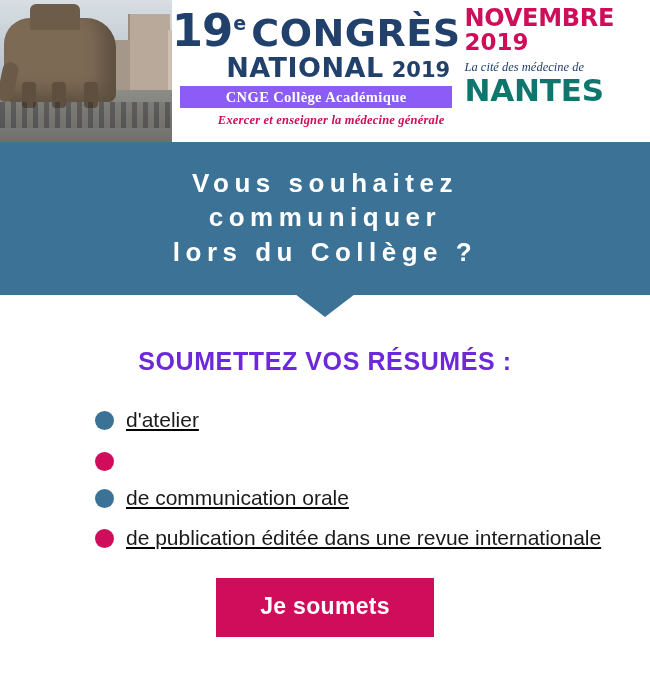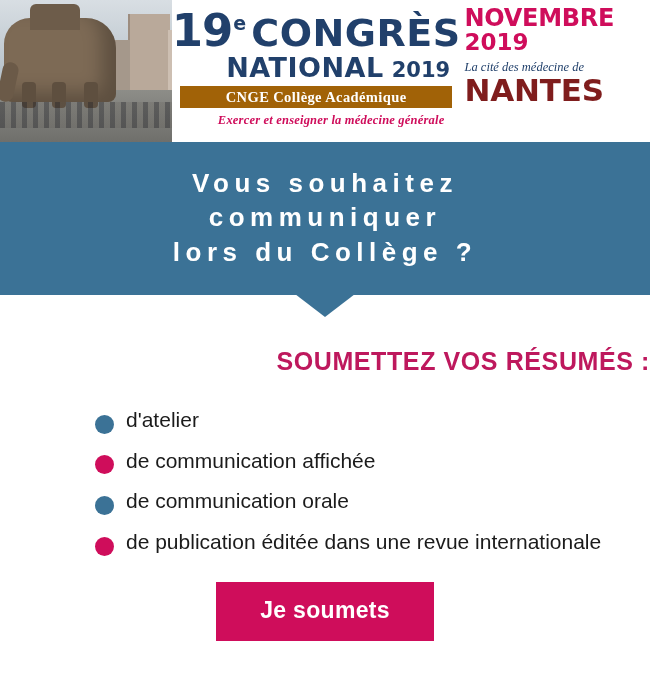--- a/index.html
+++ b/index.html
@@ -172,21 +172,21 @@
   .logo-year {
     font-family: "DejaVu Sans", sans-serif;
     font-weight: bold;
     font-size: 21px;
     color: #21406b;
   }
   .logo-cnge-bar {
     margin-top: 5px;
     width: 272px;
     height: 22px;
-    background: #a16207;
+    background: #8b5cf6;
     display: flex;
     align-items: center;
     justify-content: center;
   }
   .logo-cnge {
     font-family: "Liberation Serif", serif;
     font-weight: bold;
     font-size: 14.5px;
     color: #ffffff;
     letter-spacing: 0.4px;
@@ -236,21 +236,21 @@
     font-family: "Liberation Serif", serif;
     font-style: italic;
     font-size: 12.5px;
     color: #21406b;
     line-height: 1.15;
   }
   .dates-city {
     font-family: "DejaVu Sans", sans-serif;
     font-weight: bold;
     font-size: 31px;
-    color: #7f1d1d;
+    color: #0f766e;
     line-height: 1;
     letter-spacing: -0.2px;
     margin-top: 1px;
   }
 
   
   .blue-band {
     position: relative;
     width: 650px;
     background: #3b7296;
@@ -280,35 +280,35 @@
 
   
   .content {
     padding-top: 52px;
     text-align: center;
   }
   .submit-title {
     font-family: "Liberation Sans", sans-serif;
     font-weight: bold;
     font-size: 25px;
-    color: #be185d;
+    color: #6d28d9;
     letter-spacing: 0.6px;
-    text-align: right;
   }
 
   .bullets {
     margin: 30px 0 0 0;
     padding: 0 0 0 95px;
     list-style: none;
     text-align: left;
   }
   .bullets li {
     display: flex;
-    align-items: flex-end;
+    align-items: flex-start;
     margin-bottom: 13px;
+    text-decoration: underline;
   }
   .dot {
     flex: 0 0 auto;
     width: 19px;
     height: 19px;
     border-radius: 50%;
     margin-top: 5px;
     margin-right: 12px;
   }
   .dot.blue { background: #3b7296; }
@@ -395,21 +395,20 @@
   <div class="content">
     <div class="submit-title">SOUMETTEZ VOS RÉSUMÉS :</div>
 
     <ul class="bullets">
       <li>
         <span class="dot blue"></span>
         <span class="bullet-text">d'atelier</span>
       </li>
       <li>
         <span class="dot pink"></span>
-        <span class="bullet-text">de communication affichée</span>
       </li>
       <li>
         <span class="dot blue"></span>
         <span class="bullet-text">de communication orale</span>
       </li>
       <li>
         <span class="dot pink"></span>
         <span class="bullet-text">de publication éditée dans une revue internationale</span>
       </li>
     </ul>

